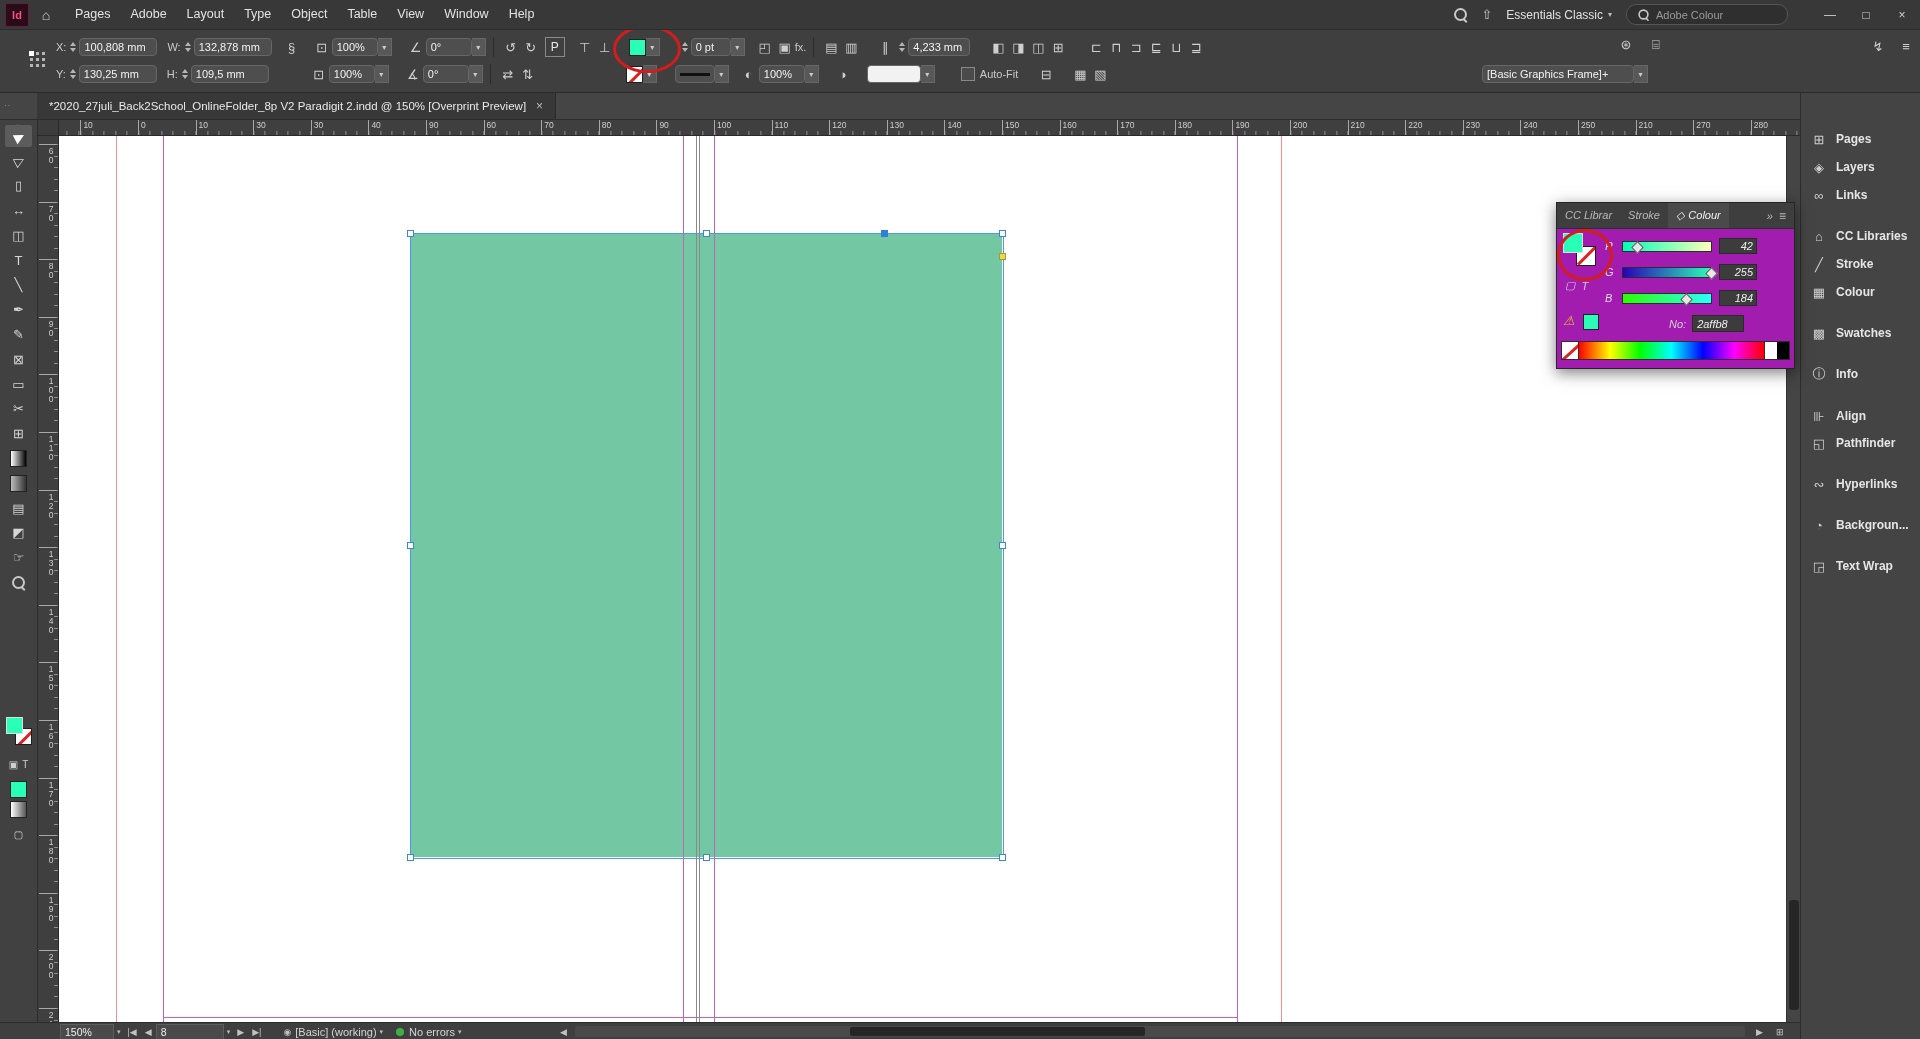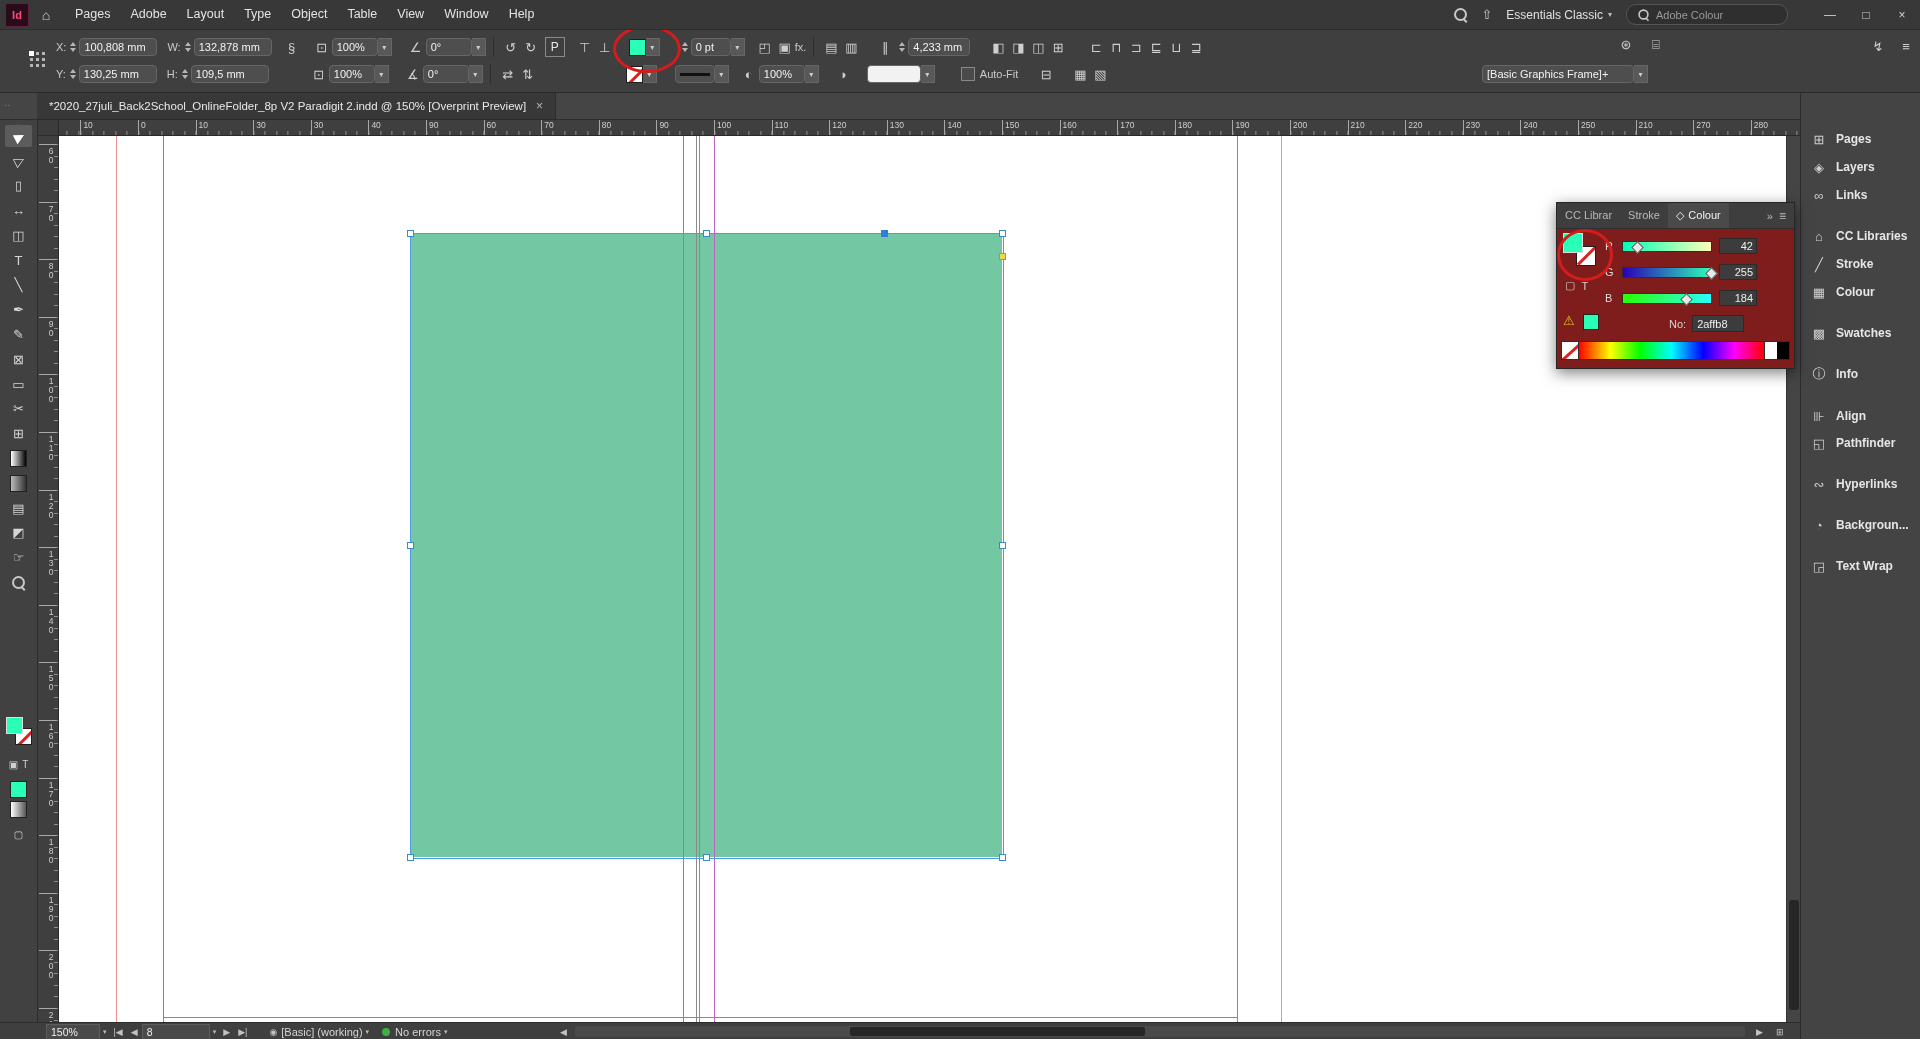--- a/index.html
+++ b/index.html
@@ -92,21 +92,21 @@
   
   .vscroll{position:absolute;left:1786px;top:135px;width:14px;height:887px;background:#454545;border-left:1px solid #333;z-index:30;}
   .vthumb{position:absolute;left:2px;width:10px;background:#262626;border-radius:3px;}
   .scorner{position:absolute;left:1786px;top:1022px;width:14px;height:17px;background:#3f3f3f;color:#aaa;font-size:8px;text-align:center;line-height:17px;z-index:30;}
   
   .dock{position:absolute;left:1800px;top:92px;width:120px;height:947px;background:#444;border-left:1px solid #2c2c2c;z-index:45;}
   .dock-item{position:absolute;left:0;width:120px;height:26px;display:flex;align-items:center;gap:9px;padding-left:10px;box-sizing:border-box;}
   .dock-item .ic{width:16px;text-align:center;font-size:13px;color:#cfcfcf;}
   .dock-item .lb{font-size:12px;color:#e6e6e6;font-weight:bold;}
   
-  .cpanel{position:absolute;left:1556px;top:202px;width:237px;height:165px;background:#7f1d1d;border:1px solid #262626;box-shadow:0 4px 14px rgba(0,0,0,.5);z-index:48;}
+  .cpanel{position:absolute;left:1556px;top:202px;width:237px;height:165px;background:#a21caf;border:1px solid #262626;box-shadow:0 4px 14px rgba(0,0,0,.5);z-index:48;font-style:italic;}
   .cp-head{position:absolute;left:0;top:0;right:0;height:25px;background:#3e3e3e;border-bottom:1px solid #2e2e2e;display:flex;align-items:center;}
   .cp-tab{font-size:11px;color:#b9b9b9;padding:0 8px;line-height:25px;max-width:62px;overflow:hidden;white-space:nowrap;}
   .cp-tab.active{background:#4a4a4a;color:#f0f0f0;display:flex;align-items:center;gap:4px;}
   .cp-head .hr-ic{margin-left:auto;color:#bbb;font-size:11px;padding:0 4px;}
   .cp-head .hr-ic2{color:#bbb;font-size:12px;padding:0 8px 0 2px;}
   .cp-proxy{position:absolute;left:6px;top:30px;width:40px;height:40px;}
   .cp-proxy .stroke{position:absolute;left:13px;top:13px;width:20px;height:20px;}
   .cp-proxy .fill{position:absolute;left:0;top:0;width:20px;height:20px;border:1px solid #ddd;box-sizing:border-box;}
   .cp-toggles{position:absolute;left:8px;top:76px;display:flex;gap:6px;align-items:center;color:#cfcfcf;font-size:11px;}
   .cp-warn{position:absolute;left:6px;top:110px;color:#e8c61e;font-size:13px;}
@@ -613,21 +613,21 @@
   </div>
   <div class="spectrum" data-name="colour-spectrum">
     <span class="spec-none" data-name="spectrum-none-swatch"></span>
     <span class="spec-rainbow" data-name="spectrum-ramp"></span>
     <span class="spec-w" data-name="spectrum-white-swatch"></span>
     <span class="spec-b" data-name="spectrum-black-swatch"></span>
   </div>
 </div>
 
 <div class="status" data-name="status-bar">
-  <span class="rel" style="margin-left:46px;">
+  <span class="rel" style="margin-left:60px;">
     <span class="st-fld" style="width:44px;" data-name="zoom-level-field">150%</span>
     <span class="st-dd" data-name="zoom-dropdown-arrow">▾</span>
   </span>
   <span class="st-ic" data-name="first-page-button">|◀</span>
   <span class="st-ic" data-name="previous-page-button">◀</span>
   <span class="rel">
     <span class="st-fld" style="width:58px;" data-name="page-number-field">8</span>
     <span class="st-dd" data-name="page-dropdown-arrow">▾</span>
   </span>
   <span class="st-ic" data-name="next-page-button">▶</span>

